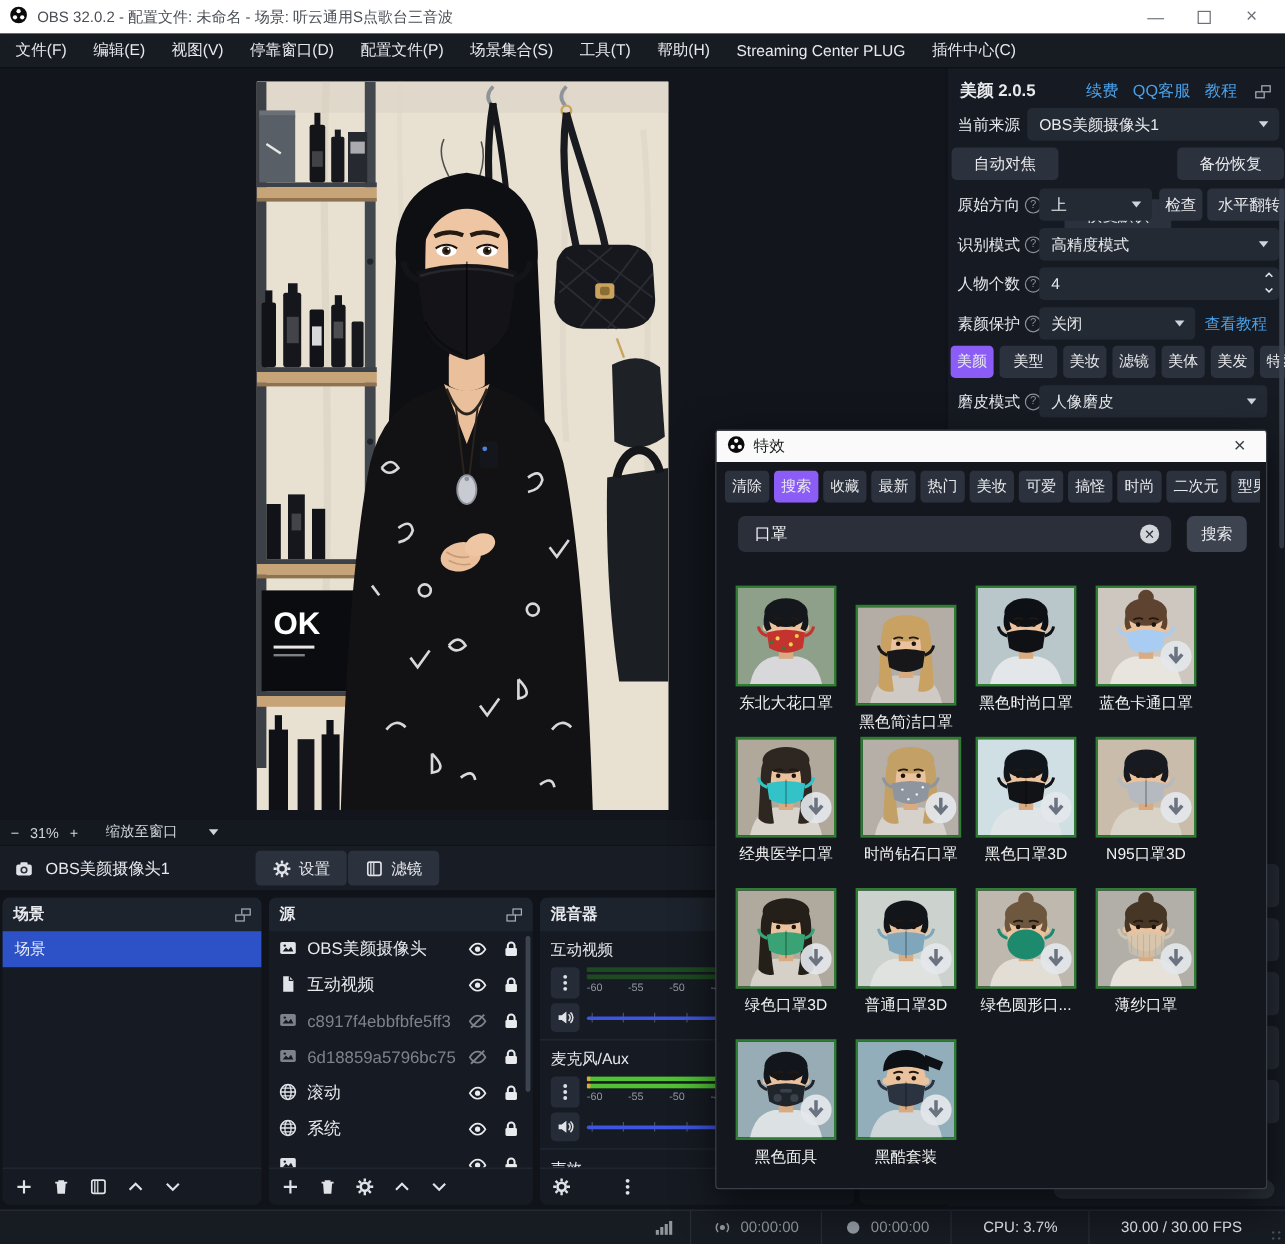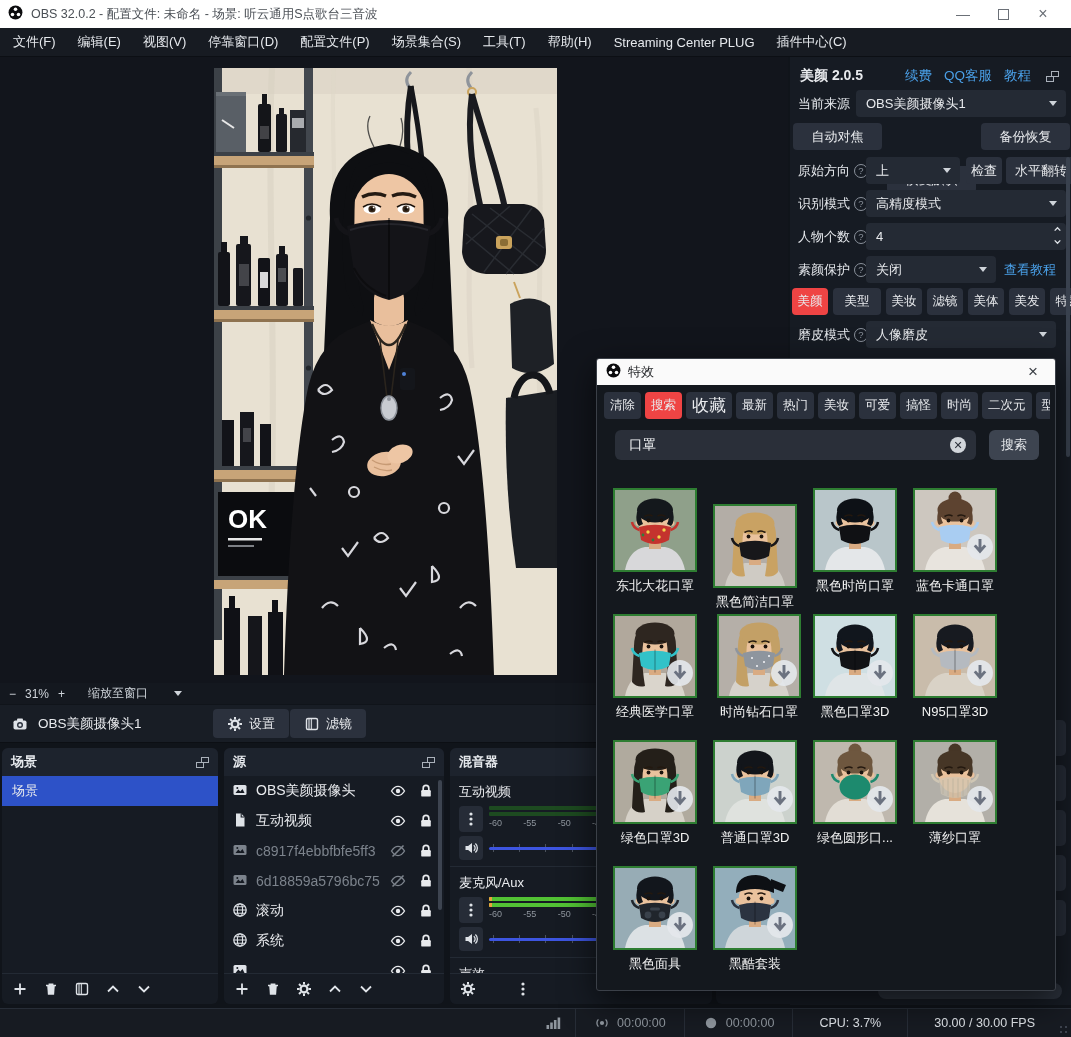--- a/index.html
+++ b/index.html
@@ -98,21 +98,21 @@
   .dd .dd-caret { position:absolute; right:9px; }
   .spin { position:absolute; background:#242a34; border-radius:4px; height:27px;
     display:flex; align-items:center; padding:0 10px; font-size:13px; }
   .spin-arrows { position:absolute; right:4px; top:2px; display:flex; flex-direction:column; gap:3px; }
   .rp-header { position:absolute; left:0; top:6px; width:281px; height:26px; display:flex; align-items:center; }
   .rp-title { margin-left:10px; font-size:14px; font-weight:bold; }
   .rp-links { position:absolute; right:40px; display:flex; gap:12px; }
   .rp-link { color:#4aa0e8; font-size:13.5px; }
   .chip { background:#2b313d; border-radius:4px; height:27px; padding:0 5px;
     display:inline-flex; align-items:center; justify-content:center; font-size:12.5px; flex:none; }
-  .chip.active { background:#ef4444;text-align:center; }
+  .chip.active { background:#8b5cf6;text-align:center; }
   #beauty-tabs { position:absolute; left:2px; top:231px; width:279px; display:flex; gap:5px; overflow:hidden; }
   .link-text { color:#4aa0e8; font-size:13px; position:absolute; top:0; height:27px;
     display:flex; align-items:center; }
   .sliver-btn { position:absolute; width:18px; height:36px; background:#262c37; border-radius:5px; }
   #rp-bottom-bar { position:absolute; left:88px; top:926px; width:184px; height:16px;
     background:#2a303a; border-radius:8px; }
   
   #dialog { position:absolute; left:596px; top:358px; width:460px; height:633px;
     background:#14181e; border:1px solid #3b4048; border-radius:3px;
     box-shadow:0 10px 34px rgba(0,0,0,.6); z-index:10; overflow:hidden; }
@@ -905,21 +905,21 @@
           <circle cx="4.8" cy="10.1" r="1.9" fill="#fff"></circle>
           <circle cx="11.2" cy="10.1" r="1.9" fill="#fff"></circle>
         </svg></span>
     <span>特效</span>
     <span class="spacer"></span>
     <span id="dlg-close">×</span>
   </div>
   <div id="dialog-tabs">
       <span class="chip" style="font-size: 12.5px; padding: 0px 6px; min-width: 36px;">清除</span>
       <span class="chip active" style="font-size: 12.5px; padding: 0px 6px; min-width: 36px;">搜索</span>
-      <span class="chip" style="font-size: 17px; padding: 0px 6px; min-width: 36px;">收藏</span>
+      <span class="chip" style="font-size: 12px; padding: 0px 6px; min-width: 36px;">收藏</span>
       <span class="chip" style="font-size: 12.5px; padding: 0px 6px; min-width: 36px;">最新</span>
       <span class="chip" style="font-size: 12.5px; padding: 0px 6px; min-width: 36px;">热门</span>
       <span class="chip" style="font-size: 12.5px; padding: 0px 6px; min-width: 36px;">美妆</span>
       <span class="chip" style="font-size: 12.5px; padding: 0px 6px; min-width: 36px;">可爱</span>
       <span class="chip" style="font-size: 12.5px; padding: 0px 6px; min-width: 36px;">搞怪</span>
       <span class="chip" style="font-size: 12.5px; padding: 0px 6px; min-width: 36px;">时尚</span>
       <span class="chip" style="font-size: 12.5px; padding: 0px 6px; min-width: 36px;">二次元</span>
       <span class="chip" style="font-size: 12.5px; padding: 0px 6px; min-width: 36px;">型男</span>
     </div>
   <div id="dlg-search-row">

